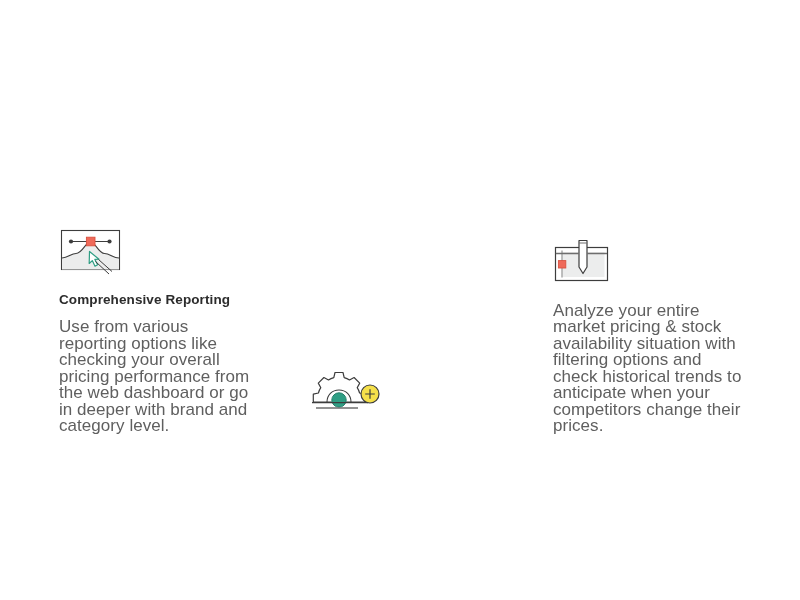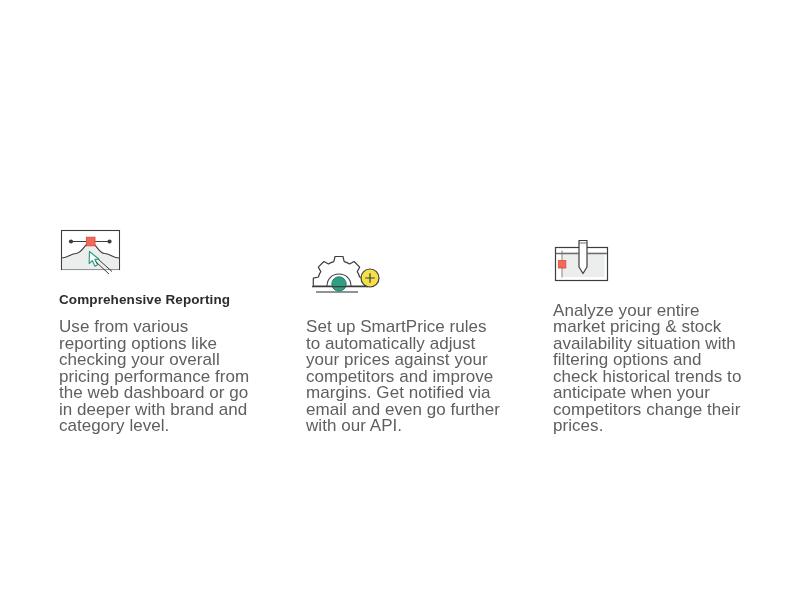--- a/index.html
+++ b/index.html
@@ -118,21 +118,20 @@
           <circle cx="33" cy="29" r="7.2" fill="#2f9e84" stroke="#24806a" stroke-width="1"></circle>
 
           <path d="M6 31.6 L62 31.6" fill="none" stroke="#3d3d3d" stroke-width="1.2"></path>
 
           <path d="M10 37 L52 37" fill="none" stroke="#6e6e6e" stroke-width="1.3"></path>
 
           <circle cx="64" cy="23" r="9" fill="#f5e04a" stroke="#3d3d3d" stroke-width="1.2"></circle>
           <path d="M64 18.2 L64 27.8 M59.2 23 L68.8 23" fill="none" stroke="#3d3d3d" stroke-width="1.2"></path>
         </svg>
       </div>
-      <div class="feature-body">Set up SmartPrice rules to automatically adjust your prices against your competitors and improve margins. Get notified via email and even go further with our API.</div>
     </div>
 
     <div class="feature-col">
       <div class="feature-icon">
         <svg width="70" height="48" viewBox="0 0 70 48" xmlns="http://www.w3.org/2000/svg">
 
           <rect x="2.5" y="8.5" width="52" height="33" fill="#ffffff" stroke="#3d3d3d" stroke-width="1.2"></rect>
 
           <rect x="9.5" y="13" width="42" height="25" fill="#eceded" stroke="none"></rect>
 

